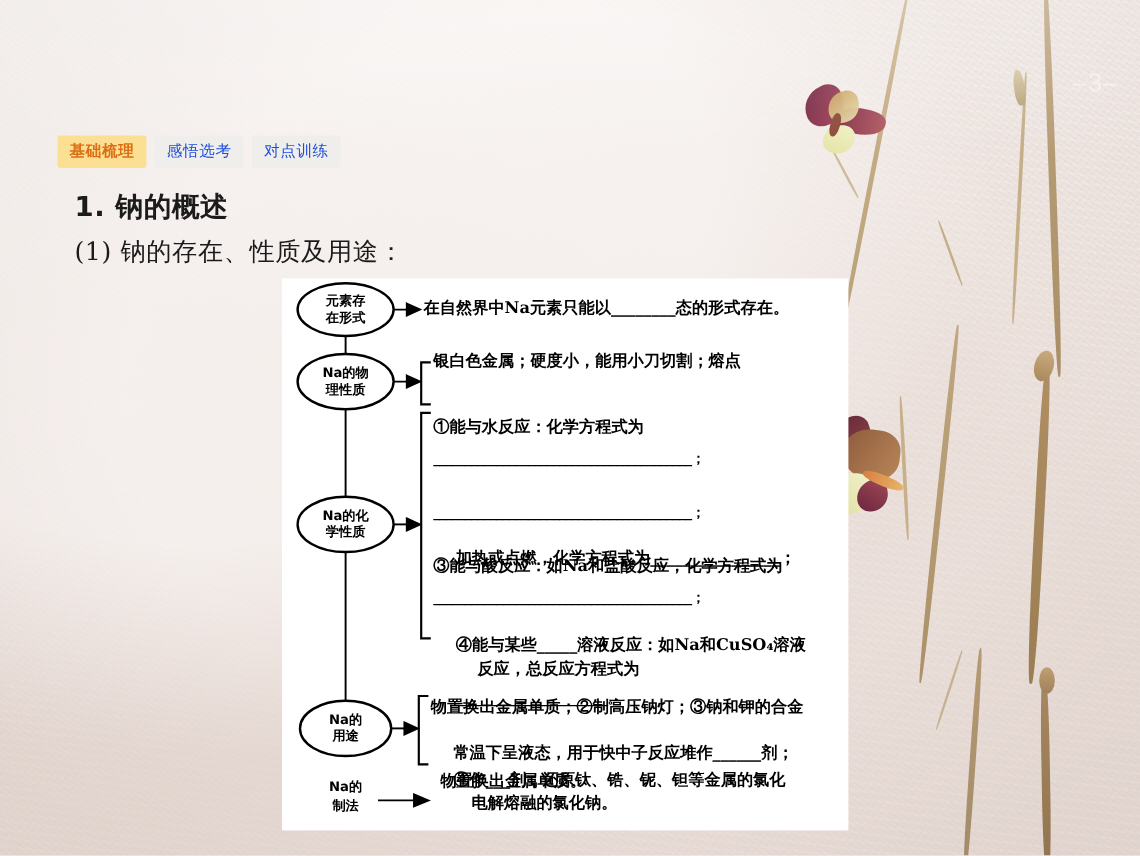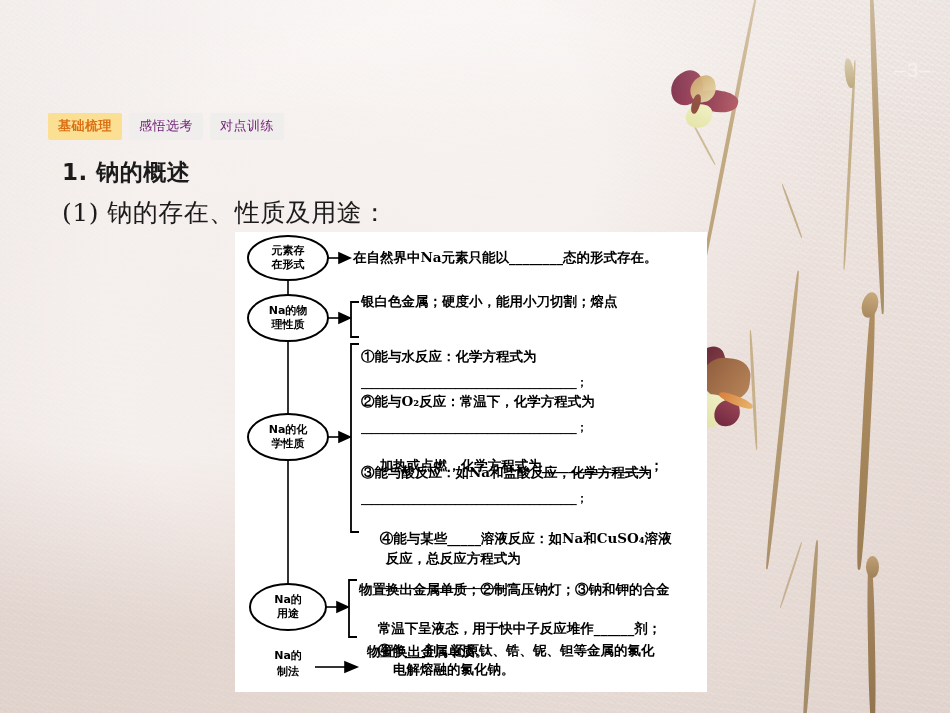--- a/index.html
+++ b/index.html
@@ -44,28 +44,28 @@
     font-family:"Liberation Sans",sans-serif;opacity:.9;
   }
   
   #tabs{position:absolute;left:48px;top:113px;display:flex;gap:7px;align-items:center;}
   .tab{
     font-family:"DejaVu Sans","Liberation Sans",sans-serif;
     font-size:13px;padding:4px 10px 5px;border-radius:2px;white-space:nowrap;
     letter-spacing:.5px;
   }
   .tab.active{background:#fbdf92;color:#dc6f14;font-weight:bold;}
-  .tab.idle{background:#f0eeec;color:#701a75;}
+  .tab.idle{background:#f0eeec;color:#1d4ed8;}
   
   #h1{
     position:absolute;left:62px;top:157px;font-size:23px;font-weight:bold;color:#1b1b1b;
     font-family:"DejaVu Sans","Liberation Sans",sans-serif;letter-spacing:.5px;
   }
   #h2{
-    position:absolute;left:62px;top:196px;font-size:25px;color:#1b1b1b;
+    position:absolute;left:62px;top:196px;font-size:21px;color:#1b1b1b;
     font-family:"DejaVu Serif","Liberation Serif",serif;letter-spacing:.5px;
   }
   
   #panel{
     position:absolute;left:235px;top:232px;width:472px;height:460px;
     background:#ffffff;
   }
   #panel svg{position:absolute;left:0;top:0;}
   .nodetxt{
     font-family:"DejaVu Sans","Liberation Sans",sans-serif;
@@ -179,34 +179,33 @@
     <path d="M122 348 L114 348 L114 405 L122 405" stroke="#000" stroke-width="1.8" fill="none"></path>
   </svg>
 
   <div class="body-txt" style="left:118px;top:16px;width:346px;">在自然界中Na元素只能以________态的形式存在。</div>
 
   <div class="body-txt" style="left:126px;top:60px;width:340px;">银白色金属；硬度小，能用小刀切割；熔点</div>
 
   <div class="body-txt" style="left:126px;top:115px;width:340px;">①能与水反应：化学方程式为</div>
   <div class="body-txt" style="left:126px;top:141px;width:346px;font-size:11.5px;letter-spacing:-.5px;">_________________________________________；</div>
 
-  <div class="body-txt" style="left:126px;top:160px;width:340px;">②能与O₂反应：常温下，化学方程式为</div>
   <div class="body-txt" style="left:126px;top:186px;width:346px;font-size:11.5px;letter-spacing:-.5px;">_________________________________________；</div>
 
   <div class="body-txt" style="left:126px;top:205px;width:346px;">
     <span>加热或点燃，化学方程式为</span><span>________________；</span>
   </div>
 
   <div class="body-txt" style="left:126px;top:231px;width:346px;">③能与酸反应：如Na和盐酸反应，化学方程式为</div>
   <div class="body-txt" style="left:126px;top:257px;width:346px;font-size:11.5px;letter-spacing:-.5px;">_________________________________________；</div>
 
   <div class="body-txt" style="left:126px;top:278px;width:346px;">
     <span>④能与某些</span><span>_____</span><span>溶液反应：如Na和CuSO₄溶液</span>
   </div>
-  <div class="body-txt" style="left:132px;top:298px;width:346px;">
+  <div class="body-txt" style="left:144px;top:298px;width:346px;">
     <span>反应，总反应方程式为</span>
   </div>
   <div class="body-txt" style="left:126px;top:322px;width:346px;font-size:11.5px;letter-spacing:-.5px;">
     <span>_________________________</span><span>。</span>
   </div>
 
   <div class="body-txt" style="left:124px;top:348px;width:350px;">物置换出金属单质；②制高压钠灯；③钠和钾的合金</div>
   <div class="body-txt" style="left:124px;top:368px;width:350px;">
     <span>常温下呈液态，用于快中子反应堆作</span><span>______</span><span>剂；</span>
   </div>

